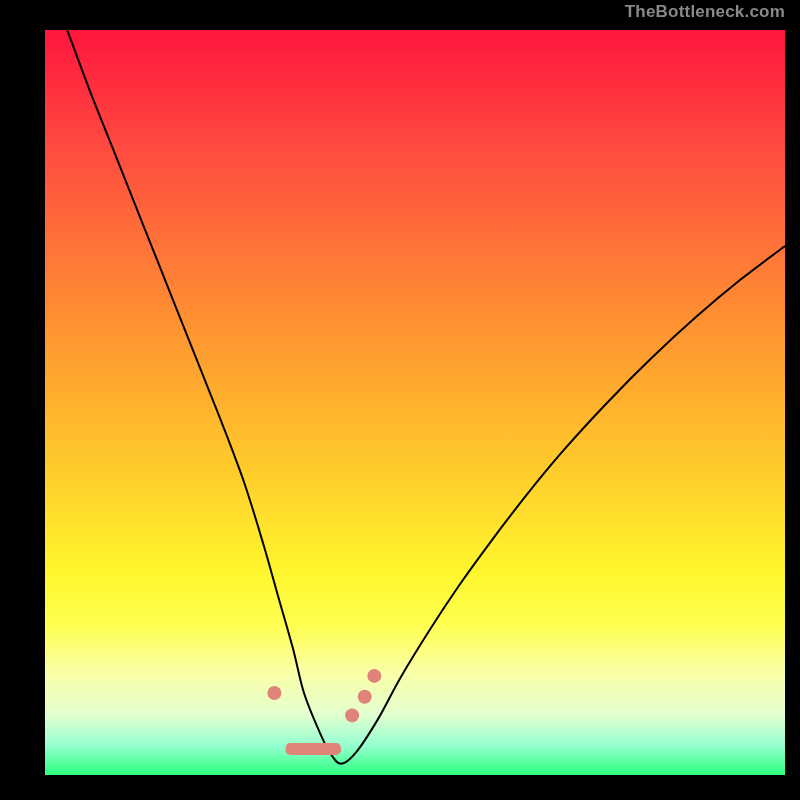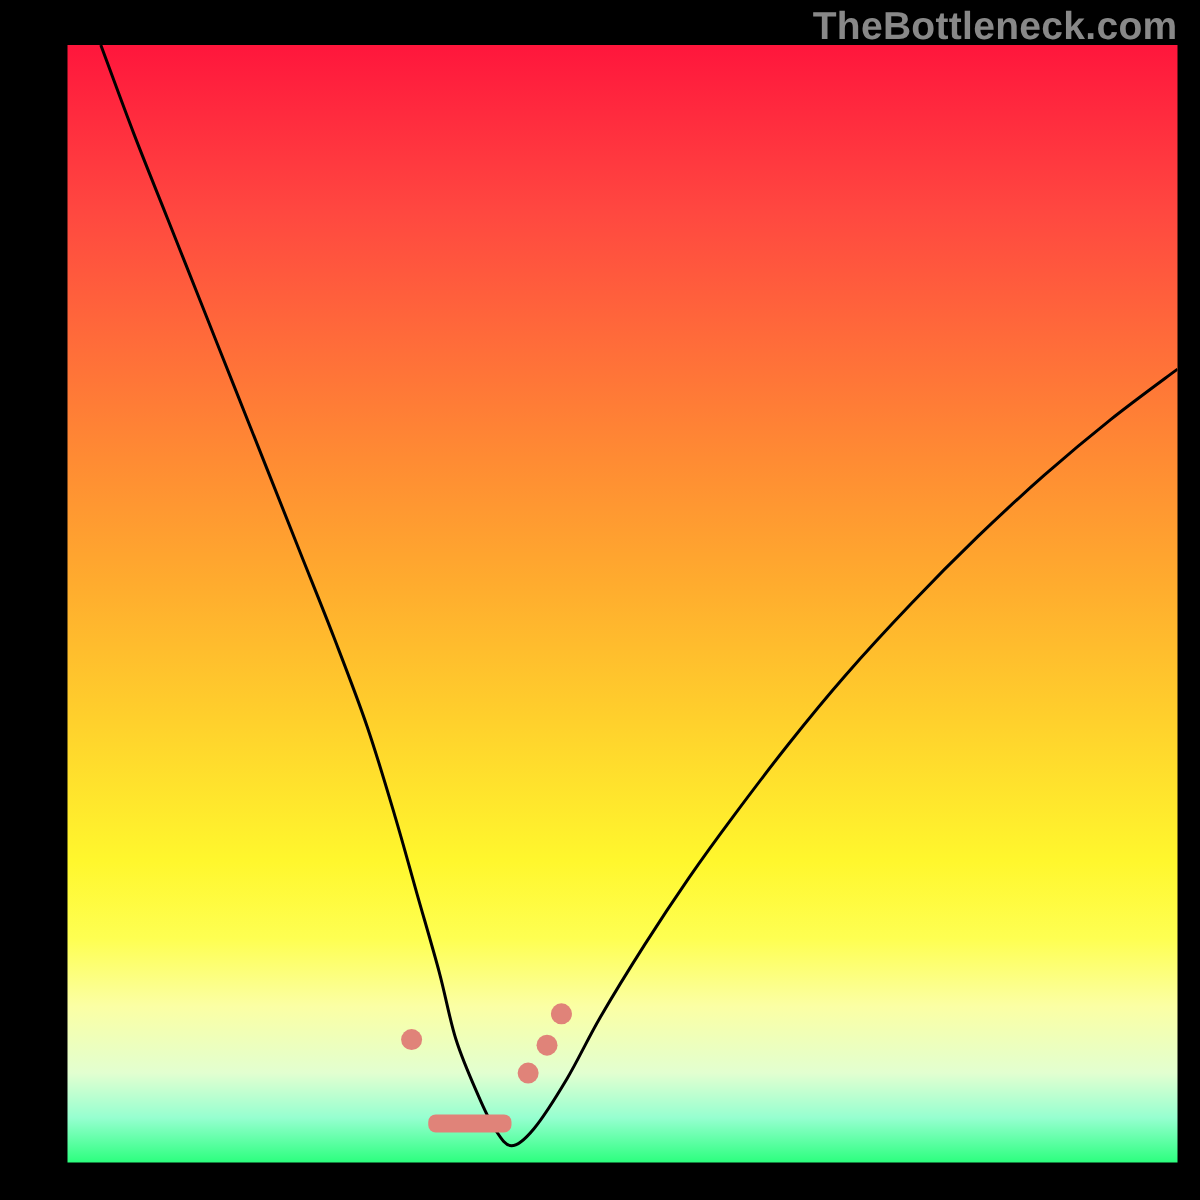--- a/index.html
+++ b/index.html
@@ -14,21 +14,21 @@
     position: relative;
     width: 800px;
     height: 800px;
     background: #000000;
   }
   .watermark {
     position: absolute;
     top: 2px;
     right: 15px;
     font-family: Arial, Helvetica, sans-serif;
-    font-size: 26px;
+    font-size: 17px;
     font-weight: 600;
     color: #888888;
     letter-spacing: 0.2px;
     z-index: 10;
   }
   .plot {
     position: absolute;
     left: 45px;
     top: 30px;
     width: 740px;

